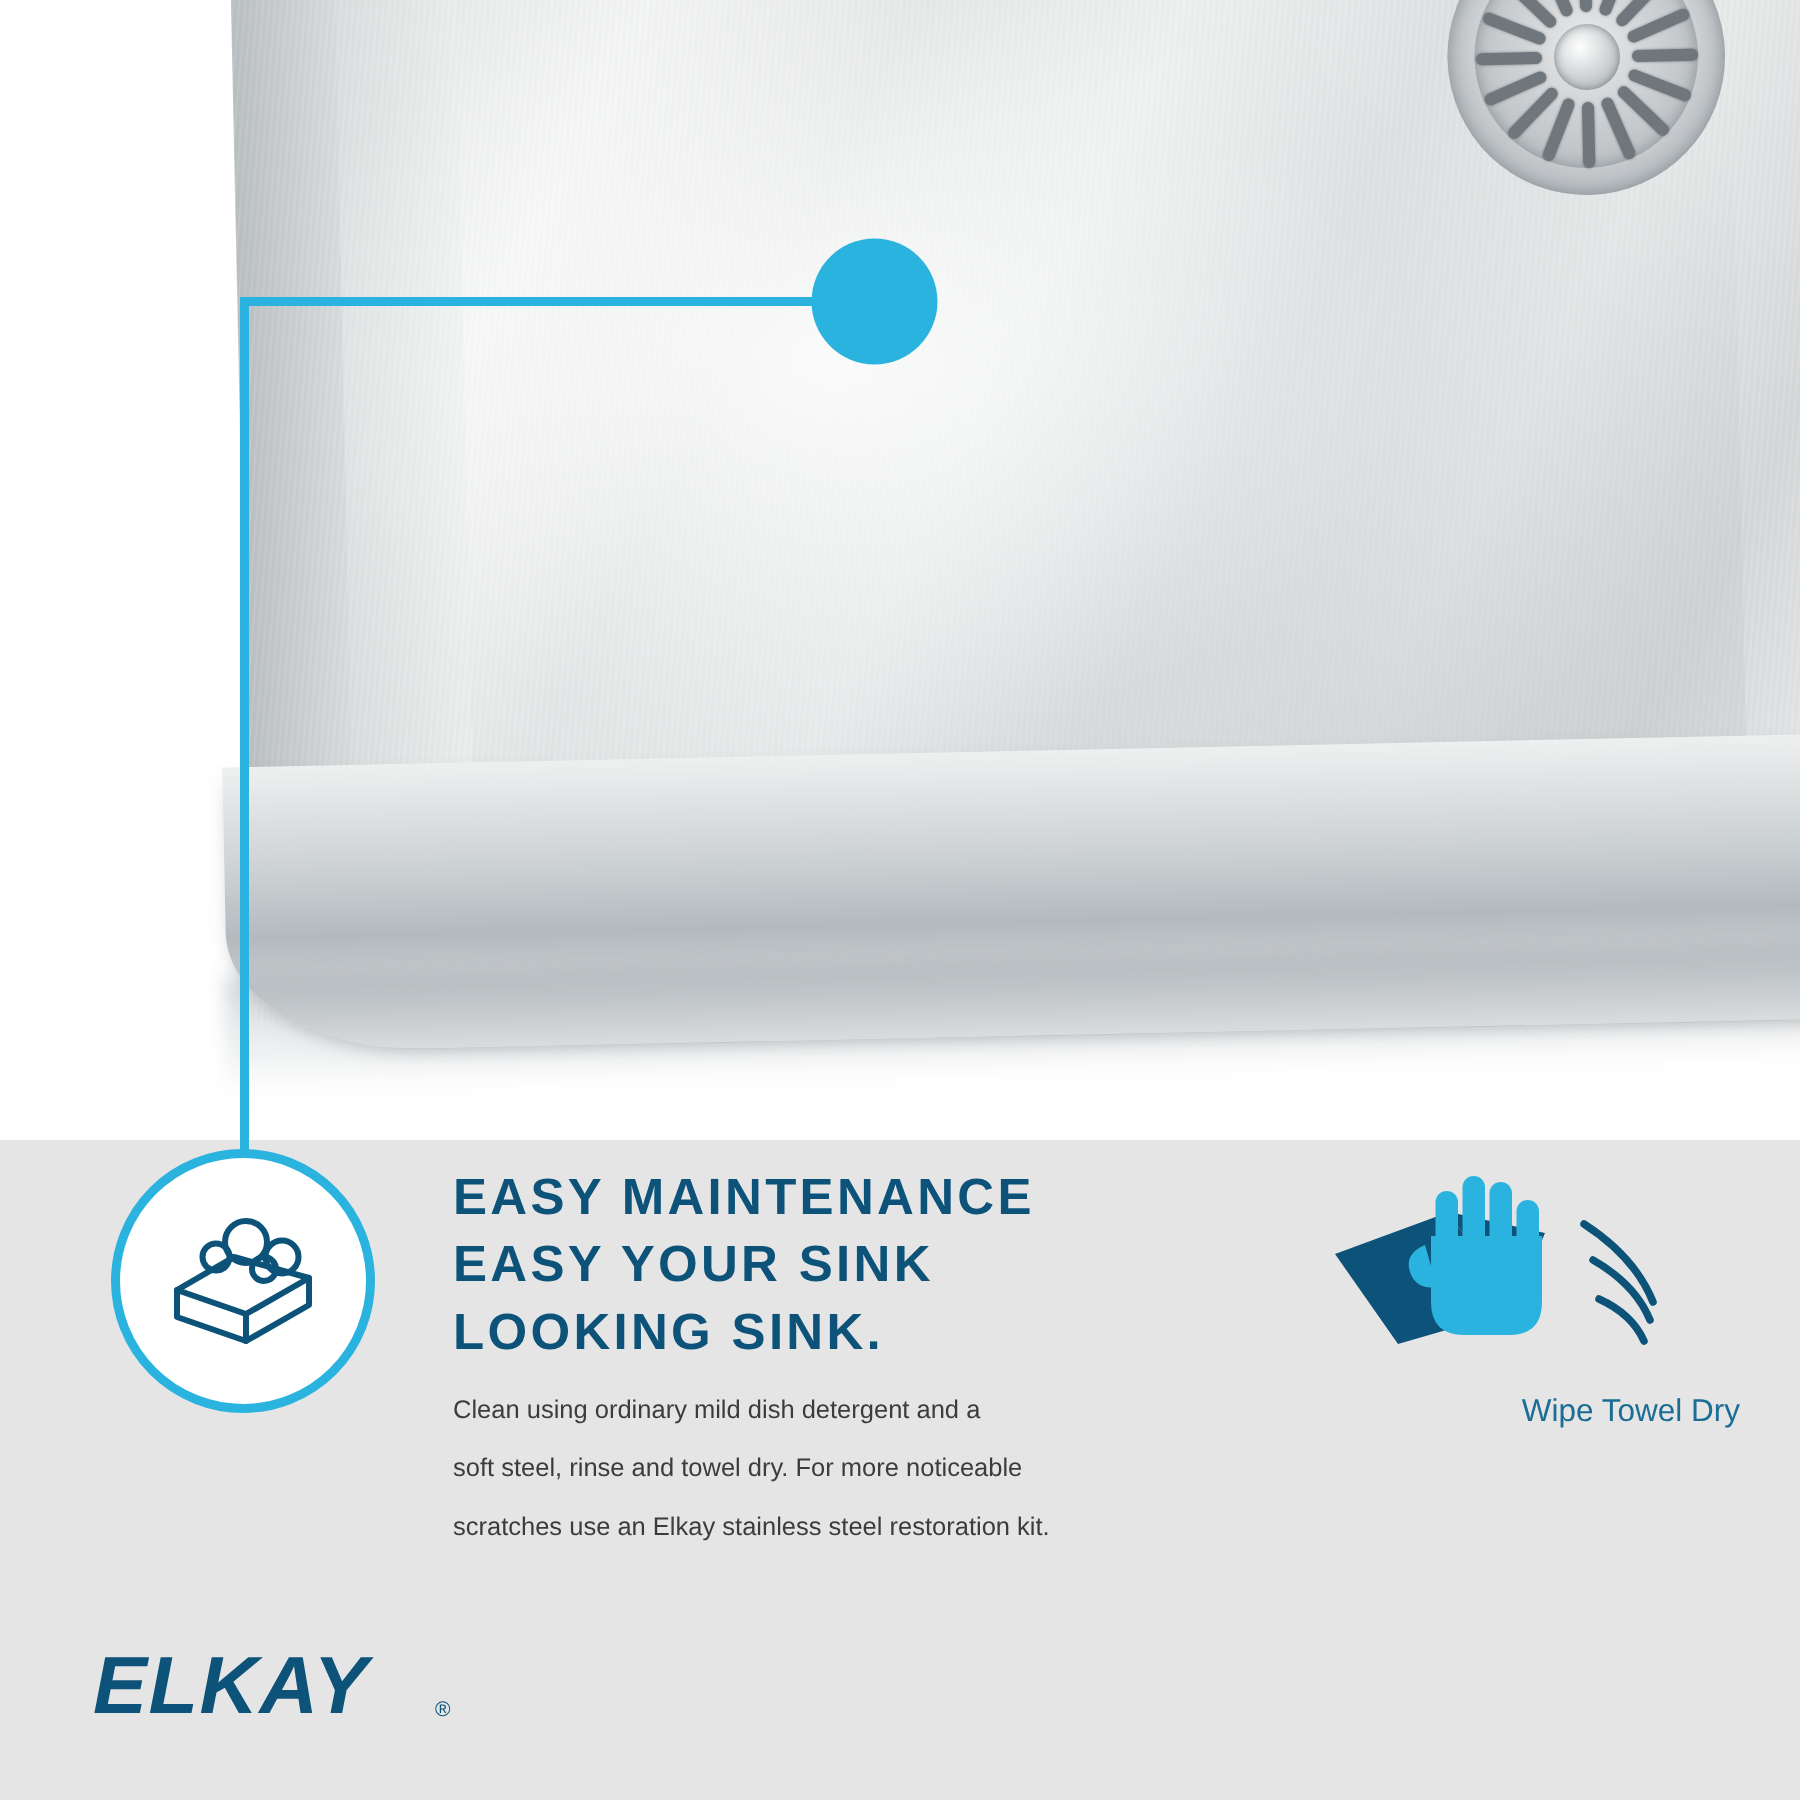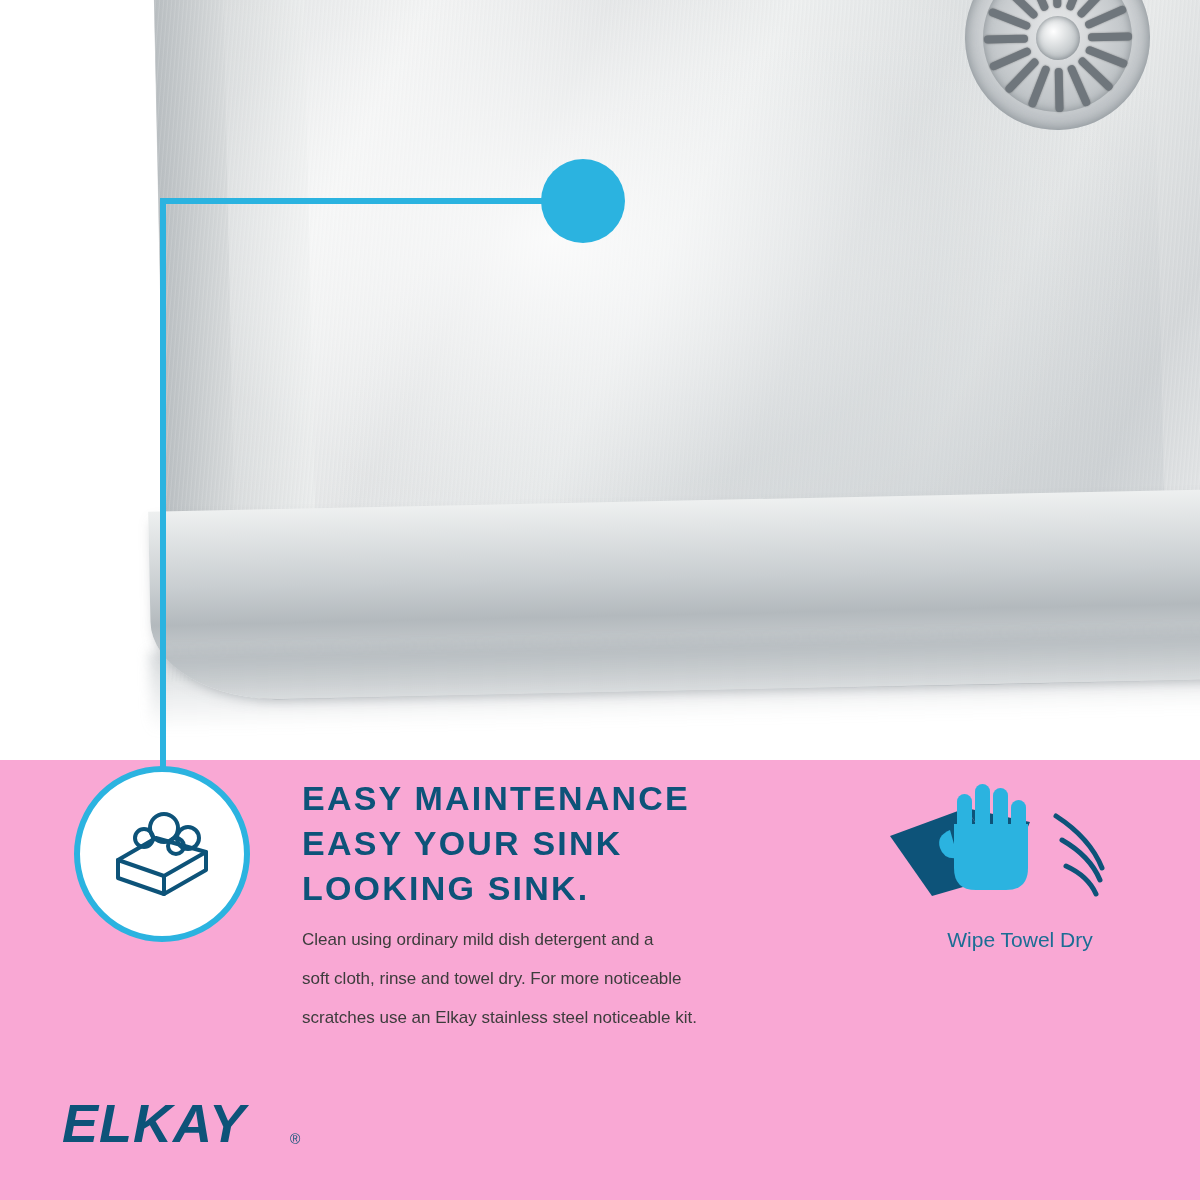--- a/index.html
+++ b/index.html
@@ -8,21 +8,21 @@
     background: #ffffff;
   }
   body {
     font-family: "Liberation Sans", sans-serif;
   }
   .page {
     position: relative;
     width: 1200px;
     height: 1200px;
     overflow: hidden;
-    background: #f9a8d4;
+    background: #e5e5e5;
   }
 
   
   .photo {
     position: absolute;
     left: 0;
     top: 0;
     width: 1200px;
     height: 760px;
     overflow: hidden;
@@ -200,21 +200,21 @@
     color: #3c3c3c;
     font-size: 17px;
     line-height: 39px;
   }
 
   .wipe-block {
     position: absolute;
     left: 880px;
     top: 778px;
     width: 280px;
-    text-align: center;
+    text-align: right;
   }
   .wipe-caption {
     margin-top: 6px;
     color: #1b6d94;
     font-size: 21px;
   }
 
   .logo {
     position: absolute;
     left: 62px;
@@ -280,22 +280,22 @@
   </svg>
 
   <div class="headline">
     <div>EASY MAINTENANCE</div>
     <div>EASY YOUR SINK</div>
     <div>LOOKING SINK.</div>
   </div>
 
   <div class="bodytext">
     <div>Clean using ordinary mild dish detergent and a</div>
-    <div>soft cloth, rinse and towel dry. For more noticeable</div>
-    <div>scratches use an Elkay stainless steel noticeable kit.</div>
+    <div>soft steel, rinse and towel dry. For more noticeable</div>
+    <div>scratches use an Elkay stainless steel restoration kit.</div>
   </div>
 
   <div class="wipe-block">
     <svg width="280" height="140" viewBox="0 0 280 140">
 
       <path d="M10 58 L86 30 L128 96 L52 118 Z" fill="#0d5379"></path>
       <path d="M86 30 L150 44 L128 96 Z" fill="#0d5379"></path>
 
       <g fill="#2bb3e0">
         <rect x="77" y="16" width="15" height="52" rx="7.5"></rect>

